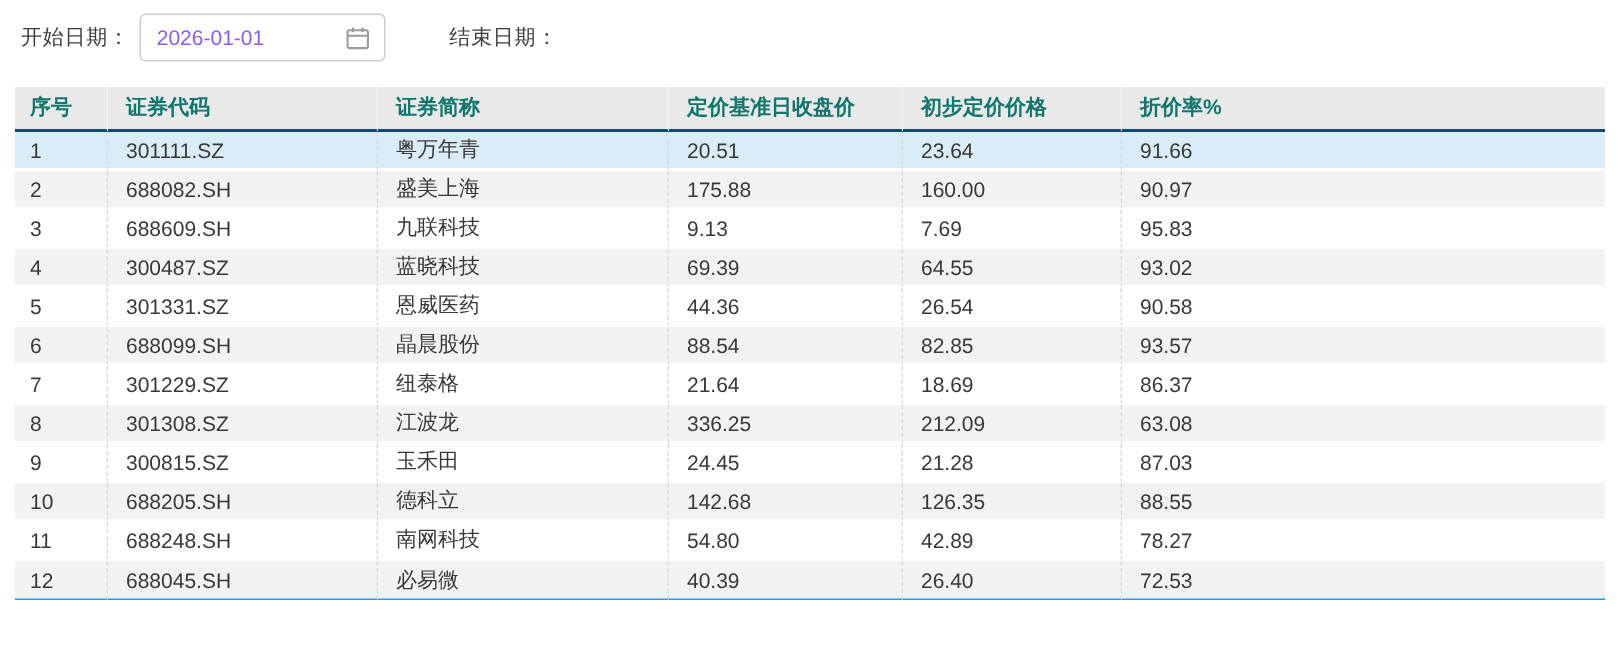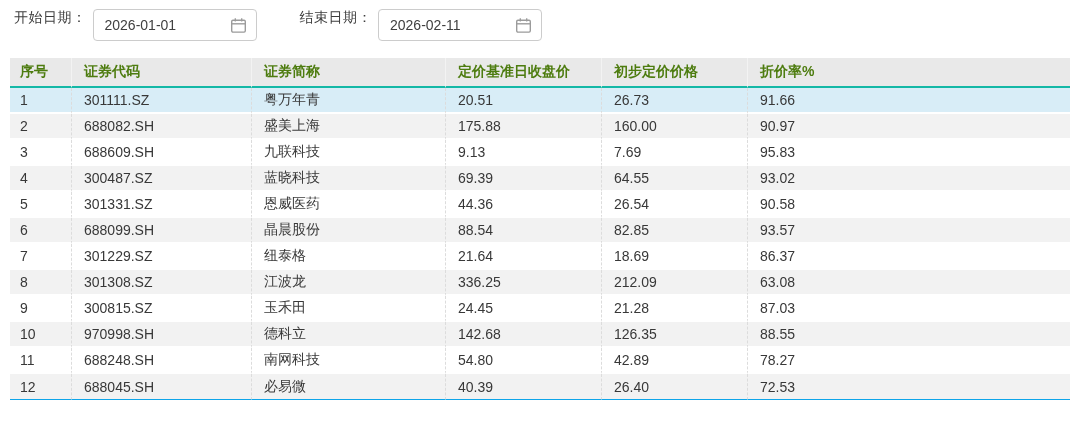--- a/index.html
+++ b/index.html
@@ -15,40 +15,40 @@
   html,body{margin:0;padding:0;}
   body{
     width:1080px;height:439px;background:#fff;
     font-family:"Liberation Sans","DejaVu Sans",sans-serif;
     color:var(--text);overflow:hidden;
   }
   .filter-bar{
     display:flex;align-items:center;
     height:42px;padding:8px 0 0 14px;
   }
-  .filter-group{display:flex;align-items:flex-start;font-size:14px;color:#3d3d3d;}
+  .filter-group{display:flex;align-items:center;font-size:14px;color:#3d3d3d;}
   .filter-group + .filter-group{margin-left:43px;}
   .filter-label{margin-right:6px;letter-spacing:0.5px;}
   .date-input{
     width:164px;height:32px;border:1px solid var(--input-border);
     border-radius:4px;background:#fff;
     display:flex;align-items:center;justify-content:space-between;
-    padding:0 9px 0 11px;font-size:14px;color:#404040;cursor:pointer;
+    padding:0 9px 0 11px;font-size:14px;color:#8b5cf6;cursor:pointer;
   }
   .cal-icon{display:flex;align-items:center;}
   .cal-icon svg{display:block;}
   table{
     width:1060px;margin:16px 10px 0 10px;
     border-collapse:separate;border-spacing:0;table-layout:fixed;
     font-size:14px;
   }
   thead th{
     height:30px;background:var(--header-bg);
-    font-weight:bold;color:#4d7c0f;text-align:left;
-    padding:0 12px;border-bottom:2px solid #14b8a6;
+    font-weight:bold;color:#0f766e;text-align:left;
+    padding:0 12px;border-bottom:2px solid #0c4a6e;
     border-right:1px solid #f3f3f3;white-space:nowrap;overflow:hidden;
   }
   thead th:first-child{padding-left:10px;}
   thead th:last-child{border-right:none;margin-top:20px;}
   tbody td{
     height:26px;padding:0 12px;color:#383838;
     border-bottom:2px solid #fff;border-right:1px dashed var(--border-dash);
     white-space:nowrap;overflow:hidden;
   }
   tbody td:first-child{padding-left:10px;}
@@ -72,31 +72,20 @@
           <rect x="1.6" y="3" width="12.8" height="11.2" rx="1.2"></rect>
           <line x1="1.6" y1="6.4" x2="14.4" y2="6.4"></line>
           <line x1="5" y1="1.2" x2="5" y2="4.2"></line>
           <line x1="11" y1="1.2" x2="11" y2="4.2"></line>
         </svg>
       </span>
     </div>
   </div>
   <div class="filter-group">
     <span class="filter-label">结束日期：</span>
-    <div class="date-input">
-      <span>2026-02-11</span>
-      <span class="cal-icon">
-        <svg width="17" height="17" viewBox="0 0 16 16" fill="none" stroke="#9b9b9b" stroke-width="1.3">
-          <rect x="1.6" y="3" width="12.8" height="11.2" rx="1.2"></rect>
-          <line x1="1.6" y1="6.4" x2="14.4" y2="6.4"></line>
-          <line x1="5" y1="1.2" x2="5" y2="4.2"></line>
-          <line x1="11" y1="1.2" x2="11" y2="4.2"></line>
-        </svg>
-      </span>
-    </div>
   </div>
 </div>
 
 <table>
   <colgroup>
     <col style="width:62px">
       <col style="width:180px">
       <col style="width:194px">
     <col style="width:156px">
       <col style="width:146px">
@@ -111,21 +100,21 @@
       <th class="num">初步定价价格</th>
       <th class="num">折价率%</th>
     </tr>
   </thead>
   <tbody>
       <tr class="highlight">
     <td>1</td>
     <td>301111.SZ</td>
     <td>粤万年青</td>
     <td class="num">20.51</td>
-    <td class="num">26.73</td>
+    <td class="num">23.64</td>
     <td class="num">91.66</td>
   </tr>
       <tr>
     <td>2</td>
     <td>688082.SH</td>
     <td>盛美上海</td>
     <td class="num">175.88</td>
     <td class="num">160.00</td>
     <td class="num">90.97</td>
   </tr>
@@ -180,21 +169,21 @@
       <tr>
     <td>9</td>
     <td>300815.SZ</td>
     <td>玉禾田</td>
     <td class="num">24.45</td>
     <td class="num">21.28</td>
     <td class="num">87.03</td>
   </tr>
       <tr>
     <td>10</td>
-    <td>970998.SH</td>
+    <td>688205.SH</td>
     <td>德科立</td>
     <td class="num">142.68</td>
     <td class="num">126.35</td>
     <td class="num">88.55</td>
   </tr>
       <tr>
     <td>11</td>
     <td>688248.SH</td>
     <td>南网科技</td>
     <td class="num">54.80</td>

